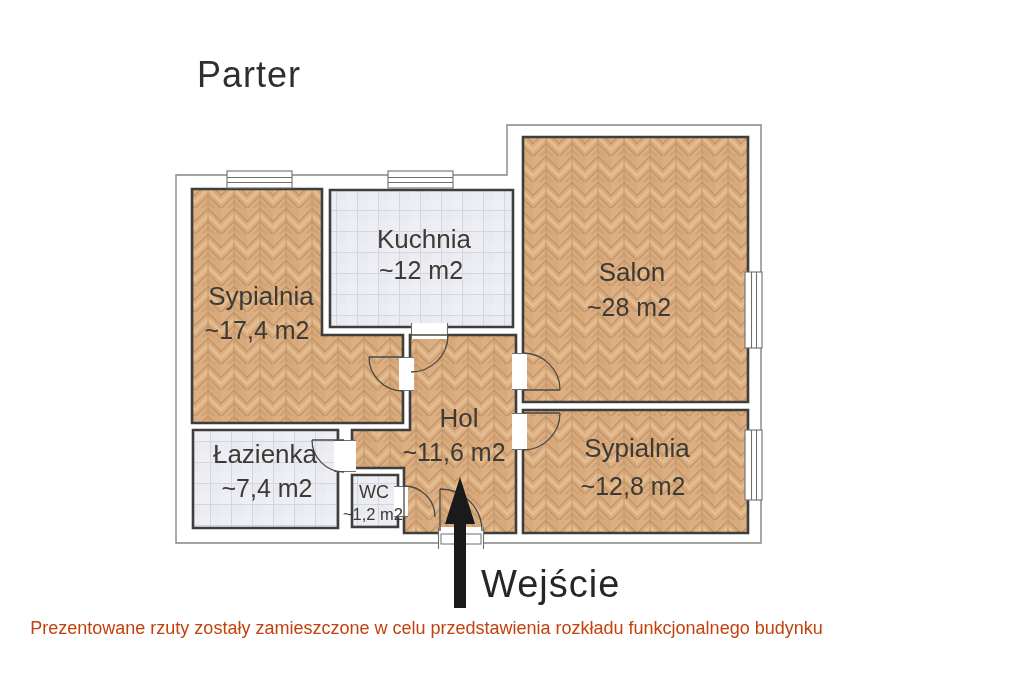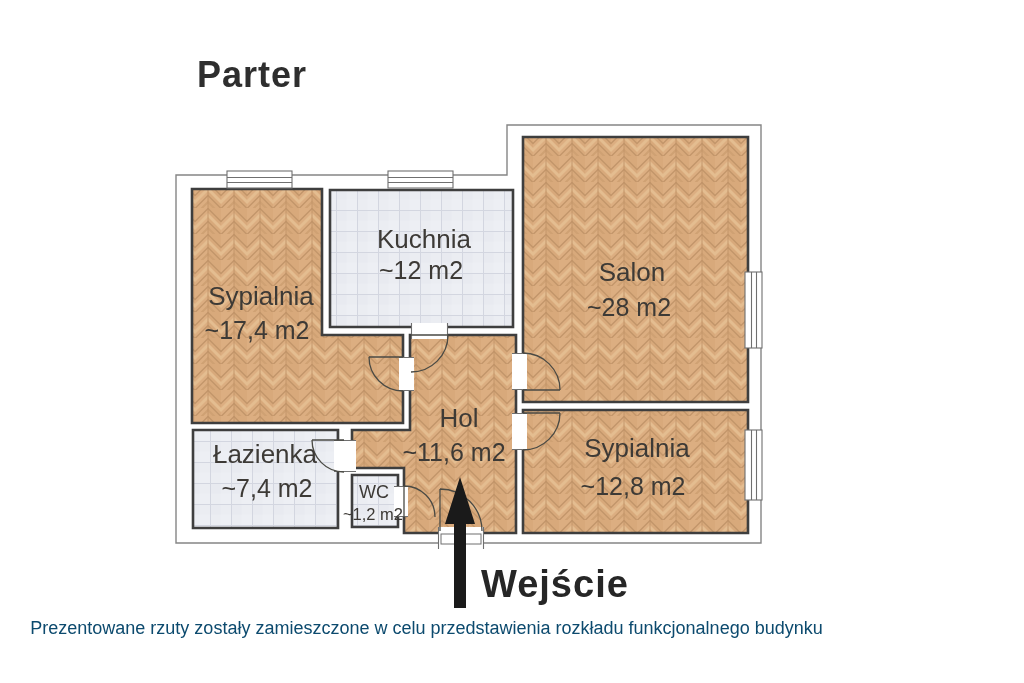--- a/index.html
+++ b/index.html
@@ -2,29 +2,29 @@
 <html><head>
 <meta charset="utf-8">
 <style>
   html,body{margin:0;padding:0;background:#ffffff;}
   .stage{
     position:relative;width:1024px;height:683px;background:#ffffff;overflow:hidden;
     font-family:"Liberation Sans", sans-serif;
   }
   .page-title{
     position:absolute;left:197px;top:54px;
-    font-size:36px;font-weight:700;color:#2e2e2e;letter-spacing:1px;text-align:center;
+    font-size:36px;font-weight:400;color:#2e2e2e;letter-spacing:1px;text-align:center;
   }
   .entrance-label{
     position:absolute;left:481px;top:563px;
-    font-size:38px;font-weight:700;color:#262626;letter-spacing:1px;
+    font-size:38px;font-weight:400;color:#262626;letter-spacing:1px;
   }
   .footer{
     position:absolute;left:0;top:617px;width:853px;
-    text-align:center;font-size:18px;font-weight:300;color:#0c4a6e;line-height:22px;
+    text-align:center;font-size:18px;font-weight:300;color:#c2410c;line-height:22px;
   }
   svg.plan{position:absolute;left:0;top:0;}
   svg.plan text{
     font-family:"Liberation Sans", sans-serif;
     fill:#3d3a36;font-weight:300;
   }
   .room-name{font-size:26px;}
   .room-area{font-size:25px;}
   .room-name-small{font-size:18px;}
   .room-area-small{font-size:16.5px;}

